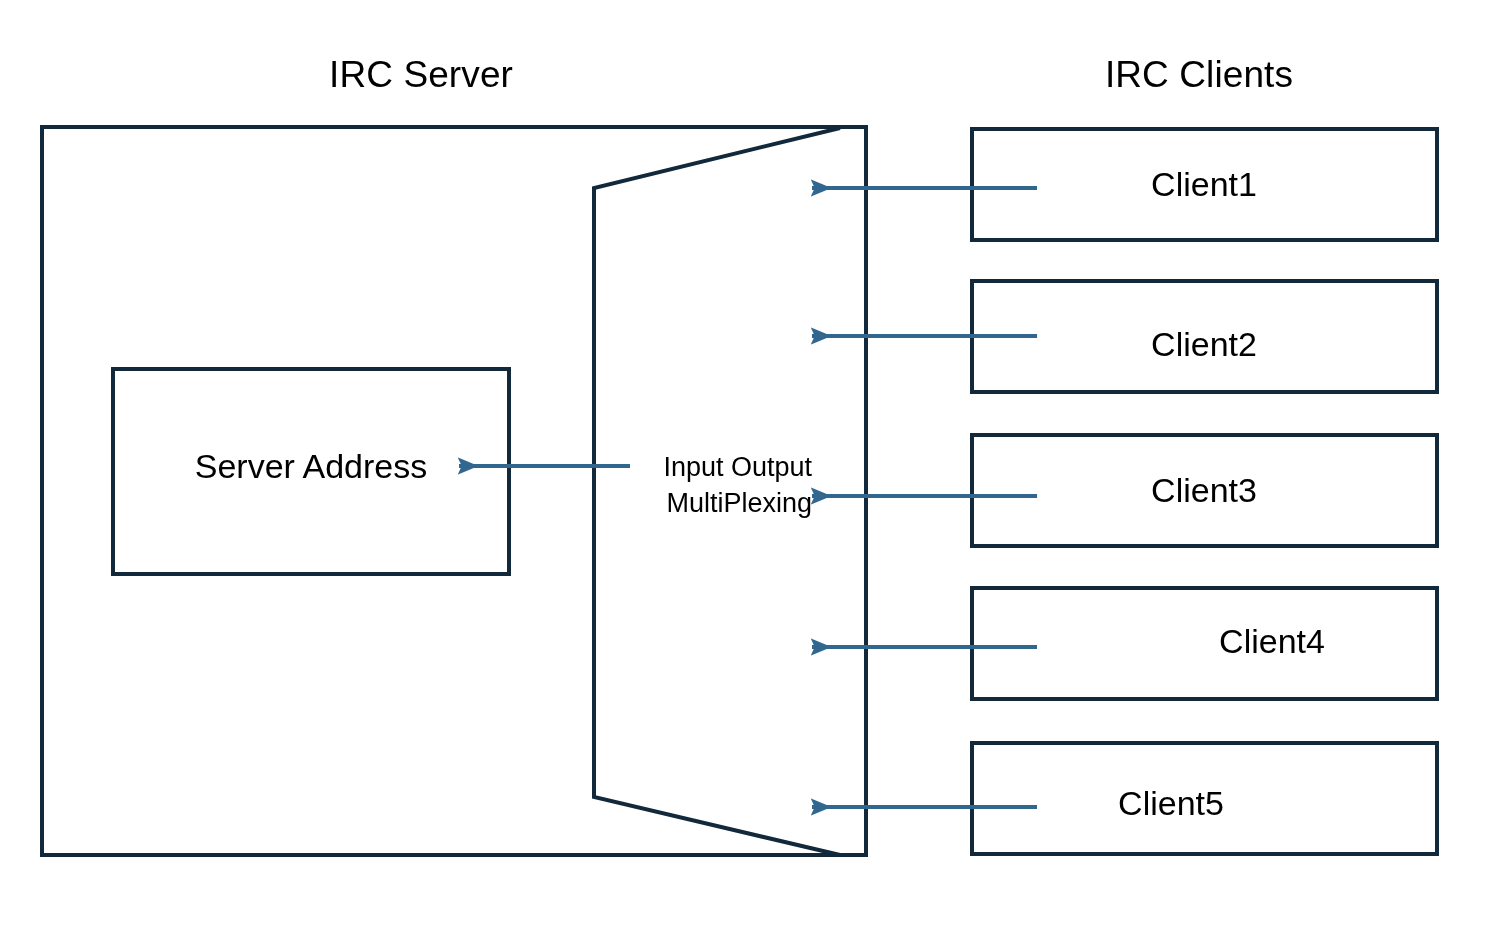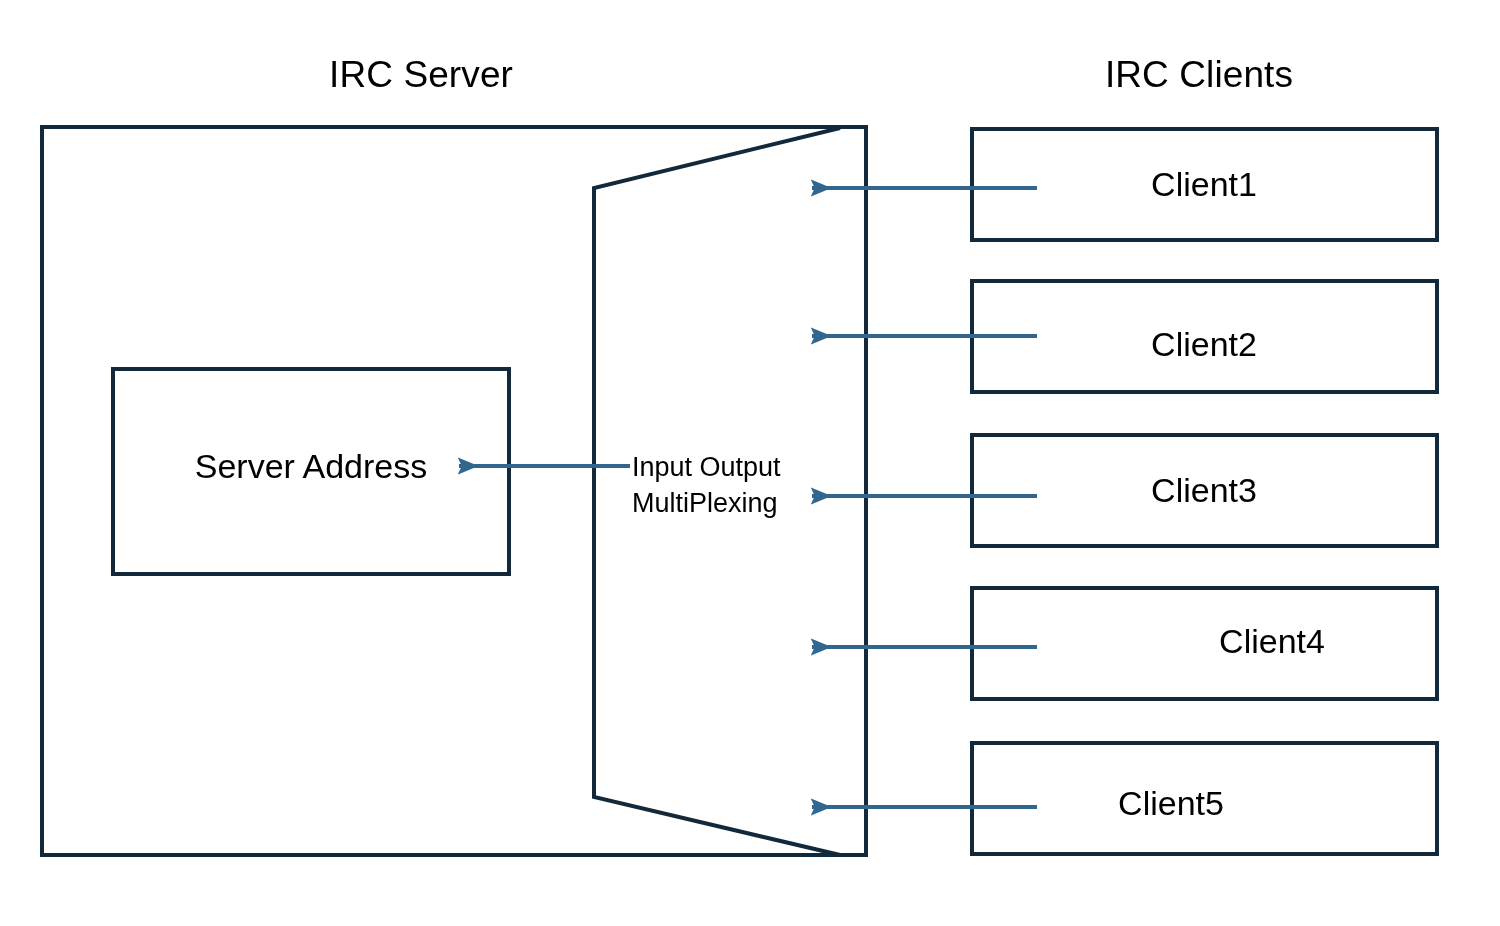--- a/index.html
+++ b/index.html
@@ -46,21 +46,21 @@
     font-size: 37px;
     letter-spacing: 0.1px;
   }
   .boxlabel {
     font-size: 34px;
   }
   .mux-label {
     font-size: 27px;
     white-space: normal;
     line-height: 1.32;
-    text-align: left;
+    text-align: right;
   }
   .center-x {
     transform: translateX(-50%);
   }
 </style>
 </head>
 <body>
 
 <div id="stage">
 

